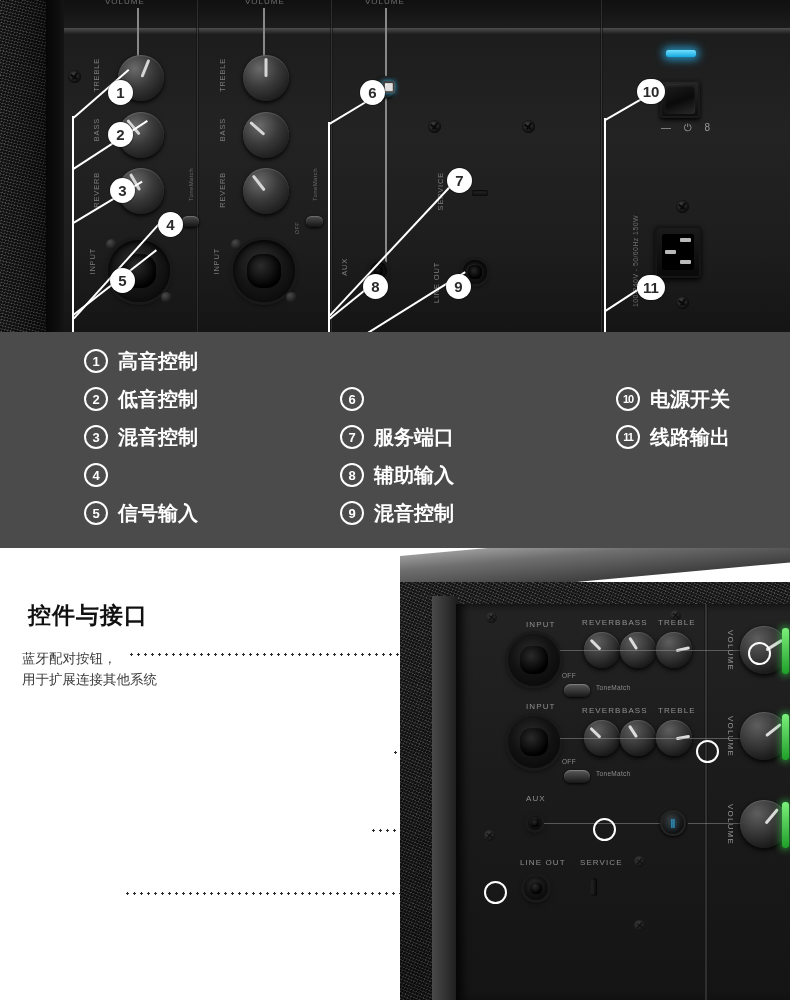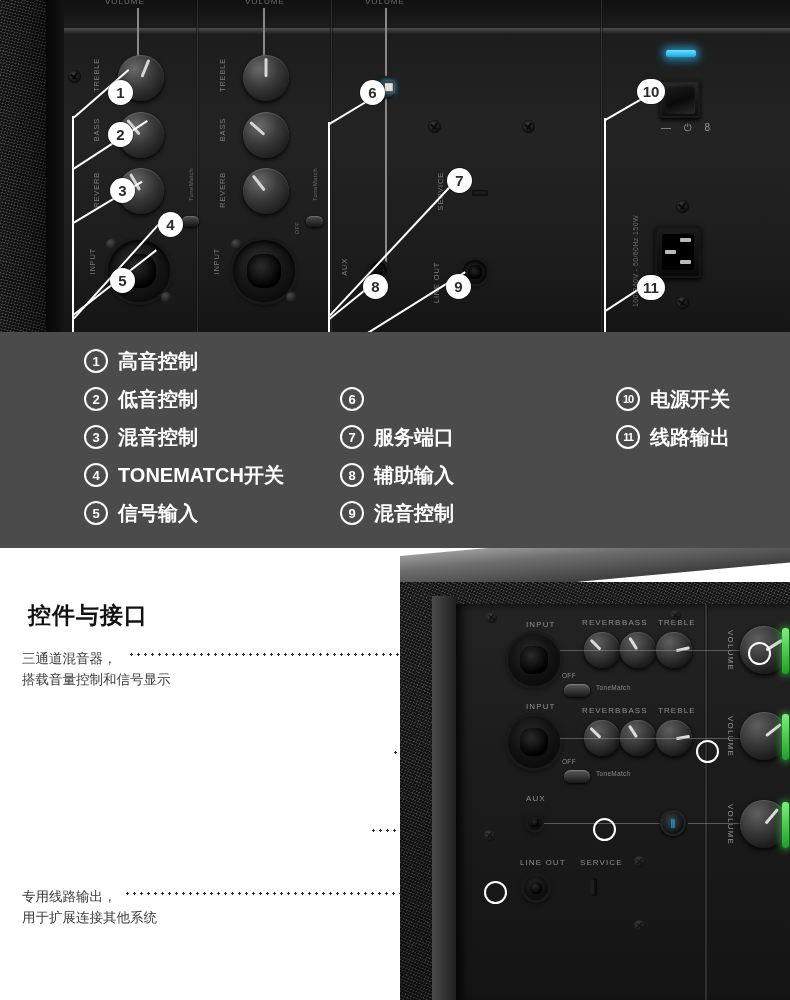--- a/index.html
+++ b/index.html
@@ -403,21 +403,20 @@
       <div class="leg-item">
         <div class="leg-num">2</div>
         <div class="leg-txt">低音控制</div>
       </div>
       <div class="leg-item">
         <div class="leg-num">3</div>
         <div class="leg-txt">混音控制</div>
       </div>
       <div class="leg-item">
         <div class="leg-num">4</div>
-        <div class="leg-txt">TONEMATCH开关</div>
       </div>
       <div class="leg-item">
         <div class="leg-num">5</div>
         <div class="leg-txt">信号输入</div>
       </div>
     </div>
 
     <div class="leg-col" style="left:340px;top:51px">
       <div class="leg-item">
         <div class="leg-num">6</div>
@@ -446,35 +445,31 @@
         <div class="leg-txt">线路输出</div>
       </div>
     </div>
   </div>
 
   <div id="bottom">
 
     <div id="heading">控件与接口</div>
 
     <div class="feat" style="top:100px">
-      <span>三通道混音器，</span>
-      <span class="l2">搭载音量控制和信号显示</span>
+      <span>蓝牙配对按钮，</span>
+      <span class="l2">用于扩展连接其他系统</span>
     </div>
     <div class="dots" style="left:128px;top:105px;width:652px"></div>
 
     <div class="feat" style="top:198px">
     </div>
     <div class="dots" style="left:392px;top:203px;width:390px"></div>
 
     <div class="dots" style="left:370px;top:281px;width:280px"></div>
 
-    <div class="feat" style="top:338px">
-      <span>专用线路输出，</span>
-      <span class="l2">用于扩展连接其他系统</span>
-    </div>
     <div class="dots" style="left:124px;top:344px;width:366px"></div>
 
     <div id="spk">
       <div class="top-slab"></div>
       <div class="body"></div>
       <div class="rail-edge"></div>
       <div class="inner-panel"></div>
       <div class="vseam" style="left:308px"></div>
 
       <div class="s-screw" style="left:90px;top:64px"></div>

